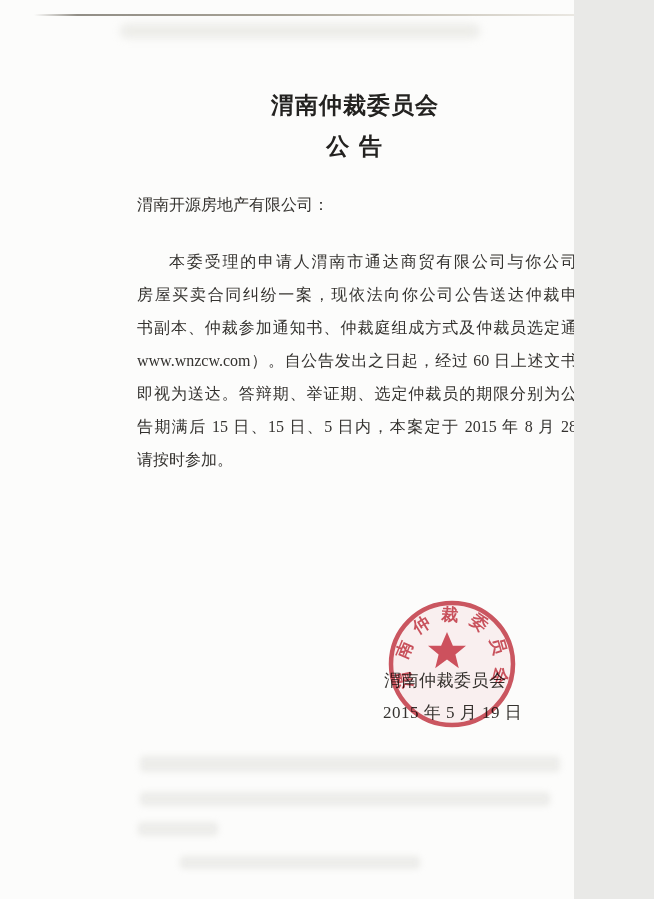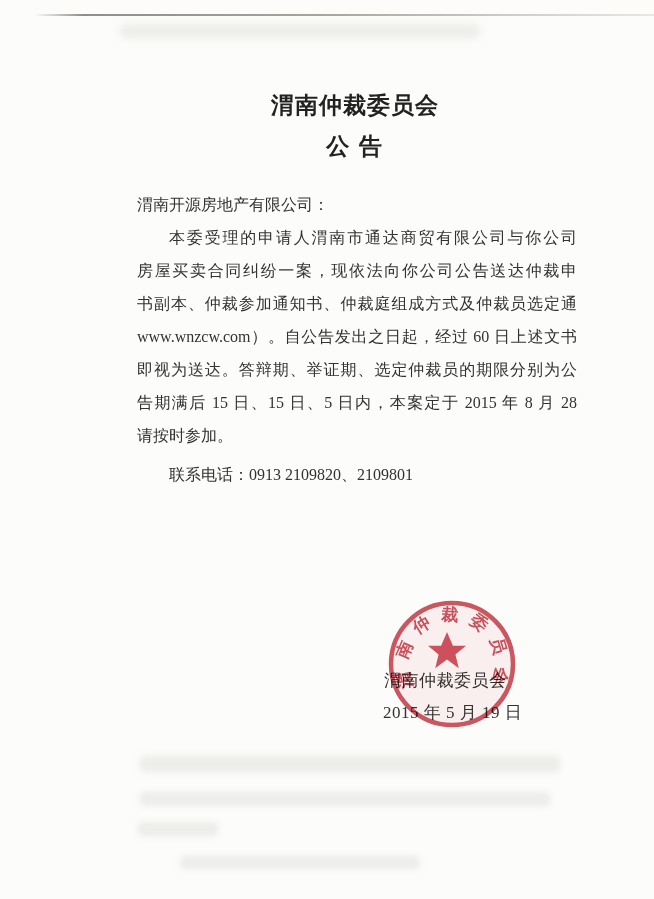--- a/index.html
+++ b/index.html
@@ -2,21 +2,21 @@
 <html><head>
 <meta charset="utf-8">
 <style>
   html,body{margin:0;padding:0;}
   body{
     width:654px;height:899px;
     background:#e9e9e7;
     font-family:"Liberation Serif","DejaVu Serif",serif;
   }
   .page{
-    position:relative;width:654px;height:899px;overflow:hidden;
+    position:relative;width:574px;height:899px;overflow:hidden;
     background:#fcfcfb;color:#2e2d2b;
   }
   
   .scan-line{
     position:absolute;top:14px;left:34px;right:0;height:2px;
     background:linear-gradient(90deg,
       rgba(150,140,120,0) 0%,
       rgba(110,105,95,.75) 8%,
       rgba(125,118,100,.65) 45%,
       rgba(150,140,118,.45) 75%,
@@ -48,21 +48,21 @@
   .body-text{
     position:absolute;left:137px;top:188px;width:440px;
     font-size:16px;color:#34322f;
   }
   .line{height:33px;line-height:33px;white-space:nowrap;}
   .line.j{
     white-space:normal;
     text-align:justify;text-align-last:justify;
     -moz-text-align-last:justify;
   }
-  .line.indent{padding-left:32px;}
+  .line.indent{padding-left:32px;margin-top:24px;}
   .line.contact{margin-top:6px;}
 
   .sig-name{
     position:absolute;left:384px;top:669px;
     font-size:17px;letter-spacing:0.5px;color:#35332f;white-space:nowrap;
   }
   .sig-date{
     position:absolute;left:383px;top:701px;
     font-size:17px;letter-spacing:0.5px;color:#35332f;white-space:nowrap;
   }
@@ -86,21 +86,20 @@
 
   <div class="body-text">
     <div class="line">渭南开源房地产有限公司：</div>
     <div class="line j indent">本委受理的申请人渭南市通达商贸有限公司与你公司</div>
     <div class="line j">房屋买卖合同纠纷一案，现依法向你公司公告送达仲裁申</div>
     <div class="line j">书副本、仲裁参加通知书、仲裁庭组成方式及仲裁员选定通</div>
     <div class="line j">www.wnzcw.com）。自公告发出之日起，经过 60 日上述文书</div>
     <div class="line j">即视为送达。答辩期、举证期、选定仲裁员的期限分别为公</div>
     <div class="line j">告期满后 15 日、15 日、5 日内，本案定于 2015 年 8 月 28</div>
     <div class="line">请按时参加。</div>
-    <div class="line indent contact">联系电话：0913 2109820、2109801</div>
   </div>
 
   <div class="sig-name">渭南仲裁委员会</div>
   <div class="sig-date">2015 年 5 月 19 日</div>
 
   <svg class="seal" width="134" height="134" viewBox="0 0 134 134">
     <circle cx="67" cy="66" r="63" fill="rgba(225,120,130,0.10)"></circle>
     <circle cx="67" cy="66" r="61" fill="none" stroke="#c84450" stroke-width="4.5"></circle>
     <polygon points="0,-20 5.9,-6.2 19,-6.2 8.4,2.4 11.8,16.2 0,7.6 -11.8,16.2 -8.4,2.4 -19,-6.2 -5.9,-6.2" transform="translate(62,54)" fill="#cb3f4c"></polygon>
     <defs>

